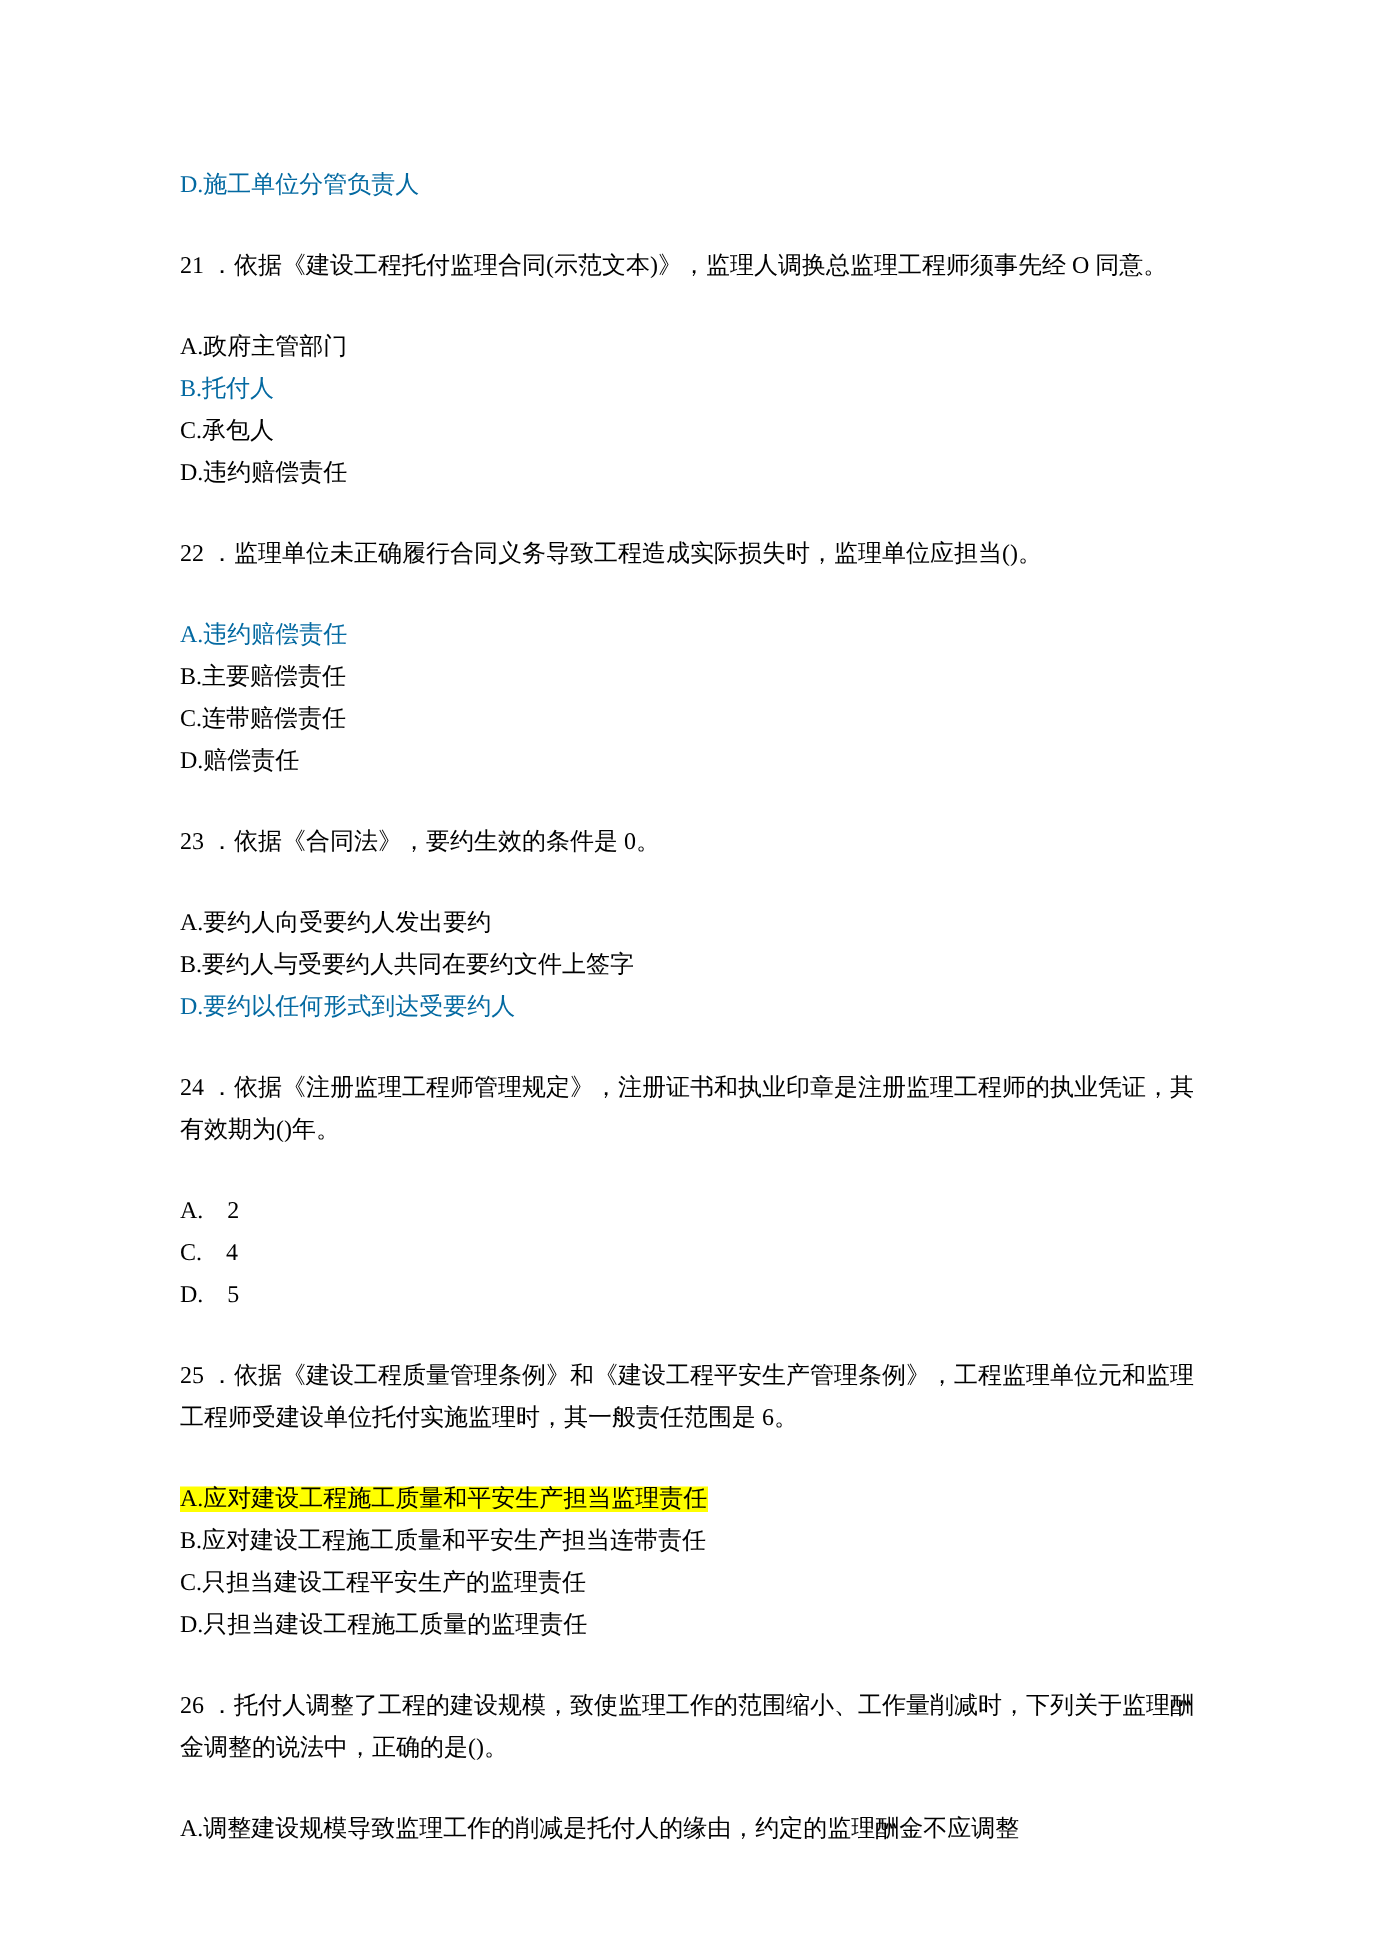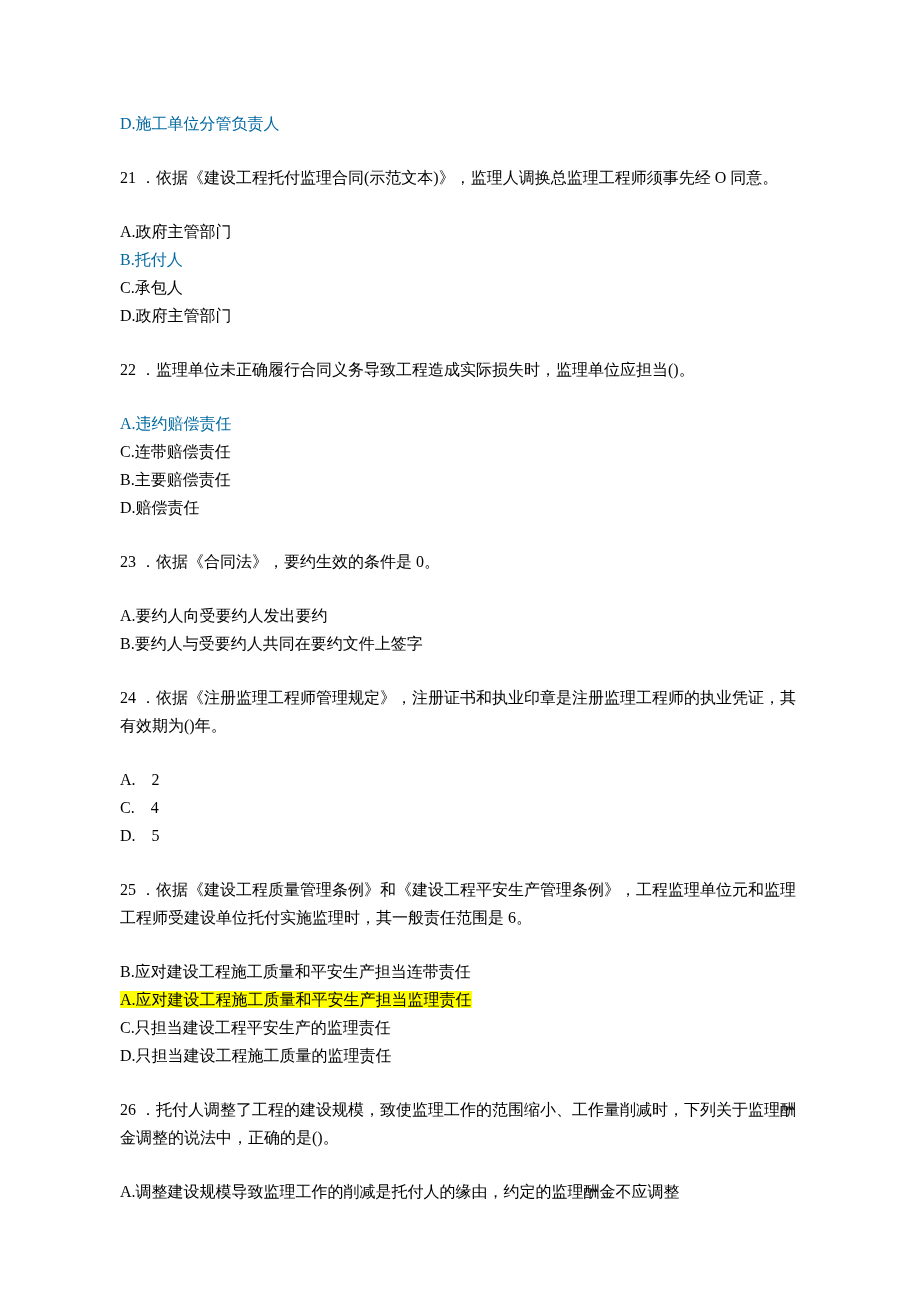--- a/index.html
+++ b/index.html
@@ -37,52 +37,53 @@
 
   <p class="line blue">D.施工单位分管负责人</p>
 
   <div class="spacer"></div>
 
   <p class="line">21 ．依据《建设工程托付监理合同(示范文本)》，监理人调换总监理工程师须事先经 O 同意。</p>
   <div class="spacer"></div>
   <p class="line">A.政府主管部门</p>
   <p class="line blue">B.托付人</p>
   <p class="line">C.承包人</p>
-  <p class="line">D.政府主管部门</p>
+  <p class="line">D.违约赔偿责任</p>
 
   <div class="spacer"></div>
 
   <p class="line">22 ．监理单位未正确履行合同义务导致工程造成实际损失时，监理单位应担当()。</p>
   <div class="spacer"></div>
   <p class="line blue">A.违约赔偿责任</p>
+  <p class="line">B.主要赔偿责任</p>
   <p class="line">C.连带赔偿责任</p>
-  <p class="line">B.主要赔偿责任</p>
   <p class="line">D.赔偿责任</p>
 
   <div class="spacer"></div>
 
   <p class="line">23 ．依据《合同法》，要约生效的条件是 0。</p>
   <div class="spacer"></div>
   <p class="line">A.要约人向受要约人发出要约</p>
   <p class="line">B.要约人与受要约人共同在要约文件上签字</p>
+  <p class="line blue">D.要约以任何形式到达受要约人</p>
 
   <div class="spacer"></div>
 
   <p class="line">24 ．依据《注册监理工程师管理规定》，注册证书和执业印章是注册监理工程师的执业凭证，其有效期为()年。</p>
   <div class="spacer"></div>
   <p class="line">A.　2</p>
   <p class="line">C.　4</p>
   <p class="line">D.　5</p>
 
   <div class="spacer"></div>
 
   <p class="line">25 ．依据《建设工程质量管理条例》和《建设工程平安生产管理条例》，工程监理单位元和监理工程师受建设单位托付实施监理时，其一般责任范围是 6。</p>
   <div class="spacer"></div>
+  <p class="line"><span class="hl">A.应对建设工程施工质量和平安生产担当监理责任</span></p>
   <p class="line">B.应对建设工程施工质量和平安生产担当连带责任</p>
-  <p class="line"><span class="hl">A.应对建设工程施工质量和平安生产担当监理责任</span></p>
   <p class="line">C.只担当建设工程平安生产的监理责任</p>
   <p class="line">D.只担当建设工程施工质量的监理责任</p>
 
   <div class="spacer"></div>
 
   <p class="line">26 ．托付人调整了工程的建设规模，致使监理工作的范围缩小、工作量削减时，下列关于监理酬金调整的说法中，正确的是()。</p>
   <div class="spacer"></div>
   <p class="line">A.调整建设规模导致监理工作的削减是托付人的缘由，约定的监理酬金不应调整</p>
 
 </div>

